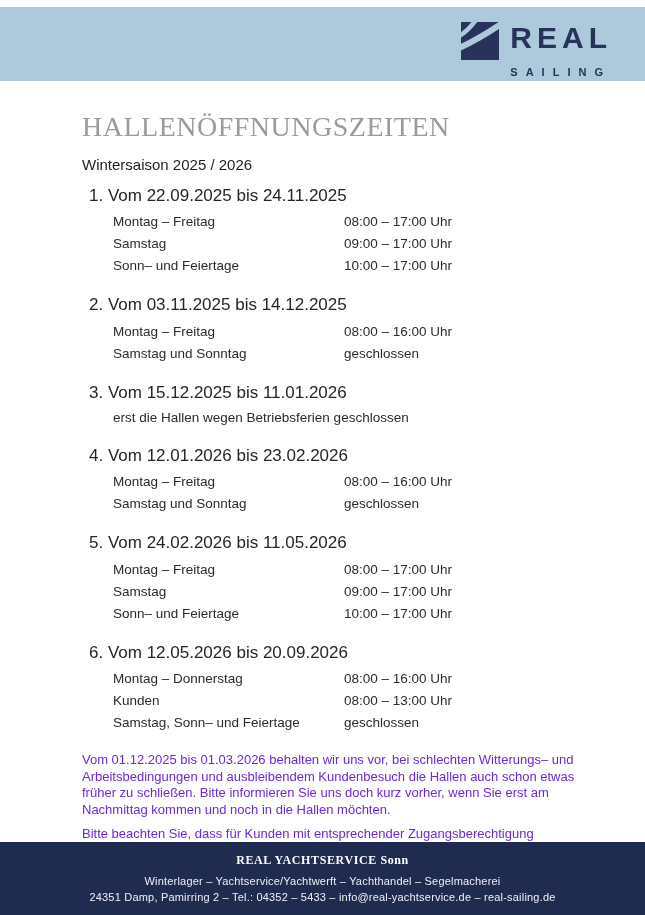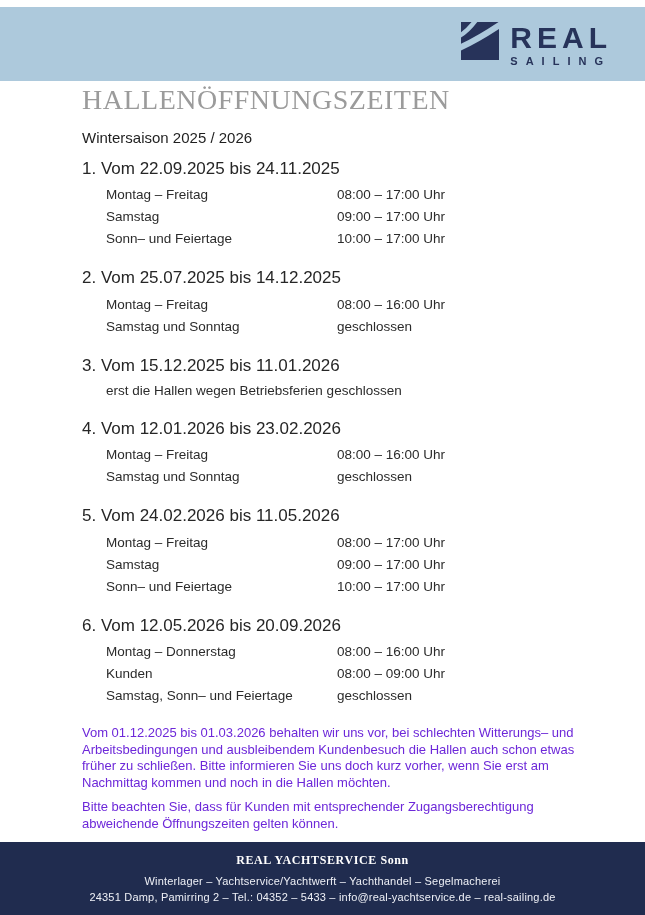--- a/index.html
+++ b/index.html
@@ -23,41 +23,41 @@
     display:flex; align-items:flex-start; gap:11px;
   }
   .logo-icon svg { display:block; }
   .logo-text { display:flex; flex-direction:column; }
   .logo-main {
     font-size:30px; font-weight:bold; color:#27335a;
     letter-spacing:5px; line-height:1; margin-top:1px;
   }
   .logo-sub {
     font-size:11px; font-weight:bold; color:#27335a;
-    letter-spacing:8px; margin-top:3px; line-height:1;
+    letter-spacing:8px; margin-top:14px; line-height:1;
   }
 
   
   .content {
-    position:absolute; top:63px; left:0; right:0;
+    position:absolute; top:90px; left:0; right:0;
     padding:22px 60px 0 82px;
   }
   .title {
     font-family:"Liberation Serif", serif;
     font-weight:normal;
     font-size:28px; line-height:1.1;
     letter-spacing:0.5px;
     color:#9b9b9b;
     margin:0;
   }
   .subtitle {
     font-size:15px; color:#1f1f1f;
     margin-top:13px; line-height:1.2;
   }
-  .sections { margin-top:12px; }
+  .sections { margin-top:12px;margin-left:7px; }
   .section { margin-bottom:18px; }
   .sec-heading {
     font-size:17px; font-weight:normal;
     color:#262626; margin:0; line-height:1.2;
   }
   .sec-rows { margin-top:5px; padding-left:24px; }
   .row {
     display:flex;
     font-size:13.5px; line-height:22px;
     color:#2b2b2b;
@@ -137,21 +137,21 @@
   </div>
 
   <div class="row">
     <span class="day">Sonn– und Feiertage</span>
     <span class="time">10:00 – 17:00 Uhr</span>
   </div>
 </div>
   </section>
 
   <section class="section">
-    <h2 class="sec-heading">2. Vom 25.07.2025 bis 14.12.2025</h2>
+    <h2 class="sec-heading">2. Vom 03.11.2025 bis 14.12.2025</h2>
     <div class="sec-rows">
   <div class="row">
     <span class="day">Montag – Freitag</span>
     <span class="time">08:00 – 16:00 Uhr</span>
   </div>
 
   <div class="row">
     <span class="day">Samstag und Sonntag</span>
     <span class="time">geschlossen</span>
   </div>
@@ -203,21 +203,21 @@
   <section class="section">
     <h2 class="sec-heading">6. Vom 12.05.2026 bis 20.09.2026</h2>
     <div class="sec-rows">
   <div class="row">
     <span class="day">Montag – Donnerstag</span>
     <span class="time">08:00 – 16:00 Uhr</span>
   </div>
 
   <div class="row">
     <span class="day">Kunden</span>
-    <span class="time">08:00 – 09:00 Uhr</span>
+    <span class="time">08:00 – 13:00 Uhr</span>
   </div>
 
   <div class="row">
     <span class="day">Samstag, Sonn– und Feiertage</span>
     <span class="time">geschlossen</span>
   </div>
 </div>
   </section>
 </div>
     <div class="paragraphs">

